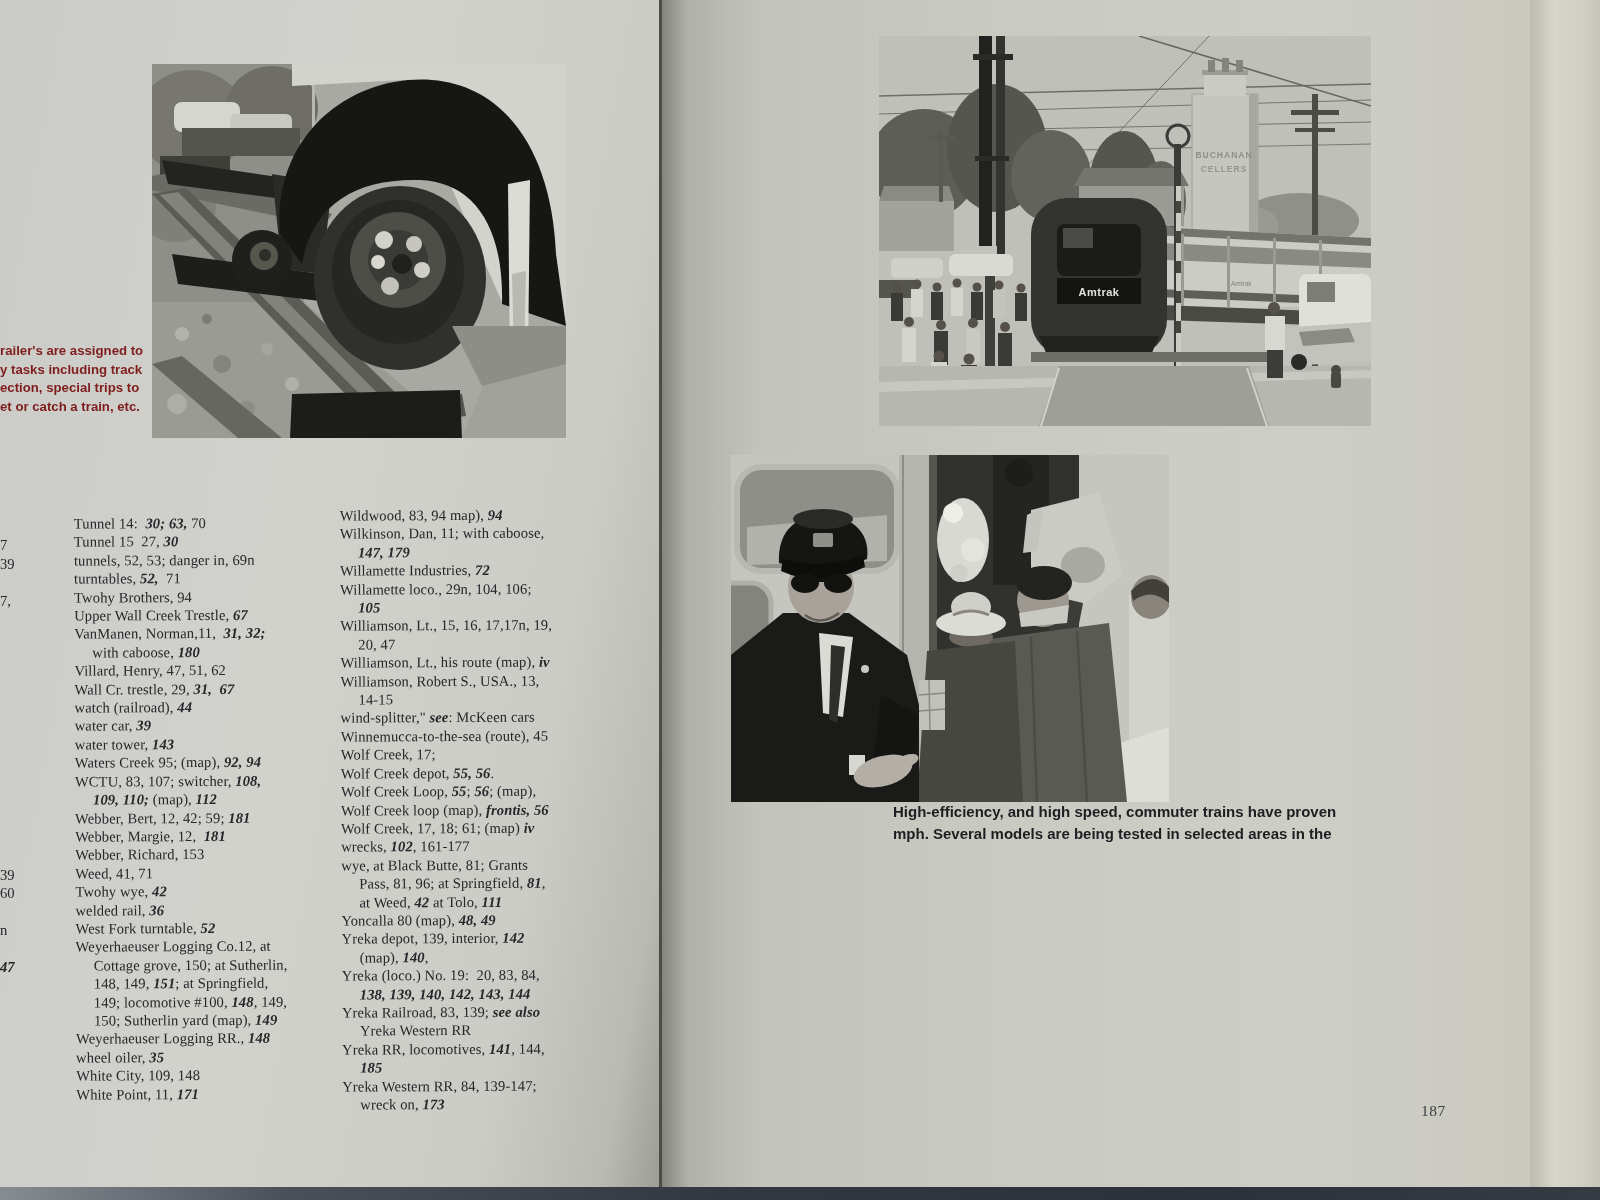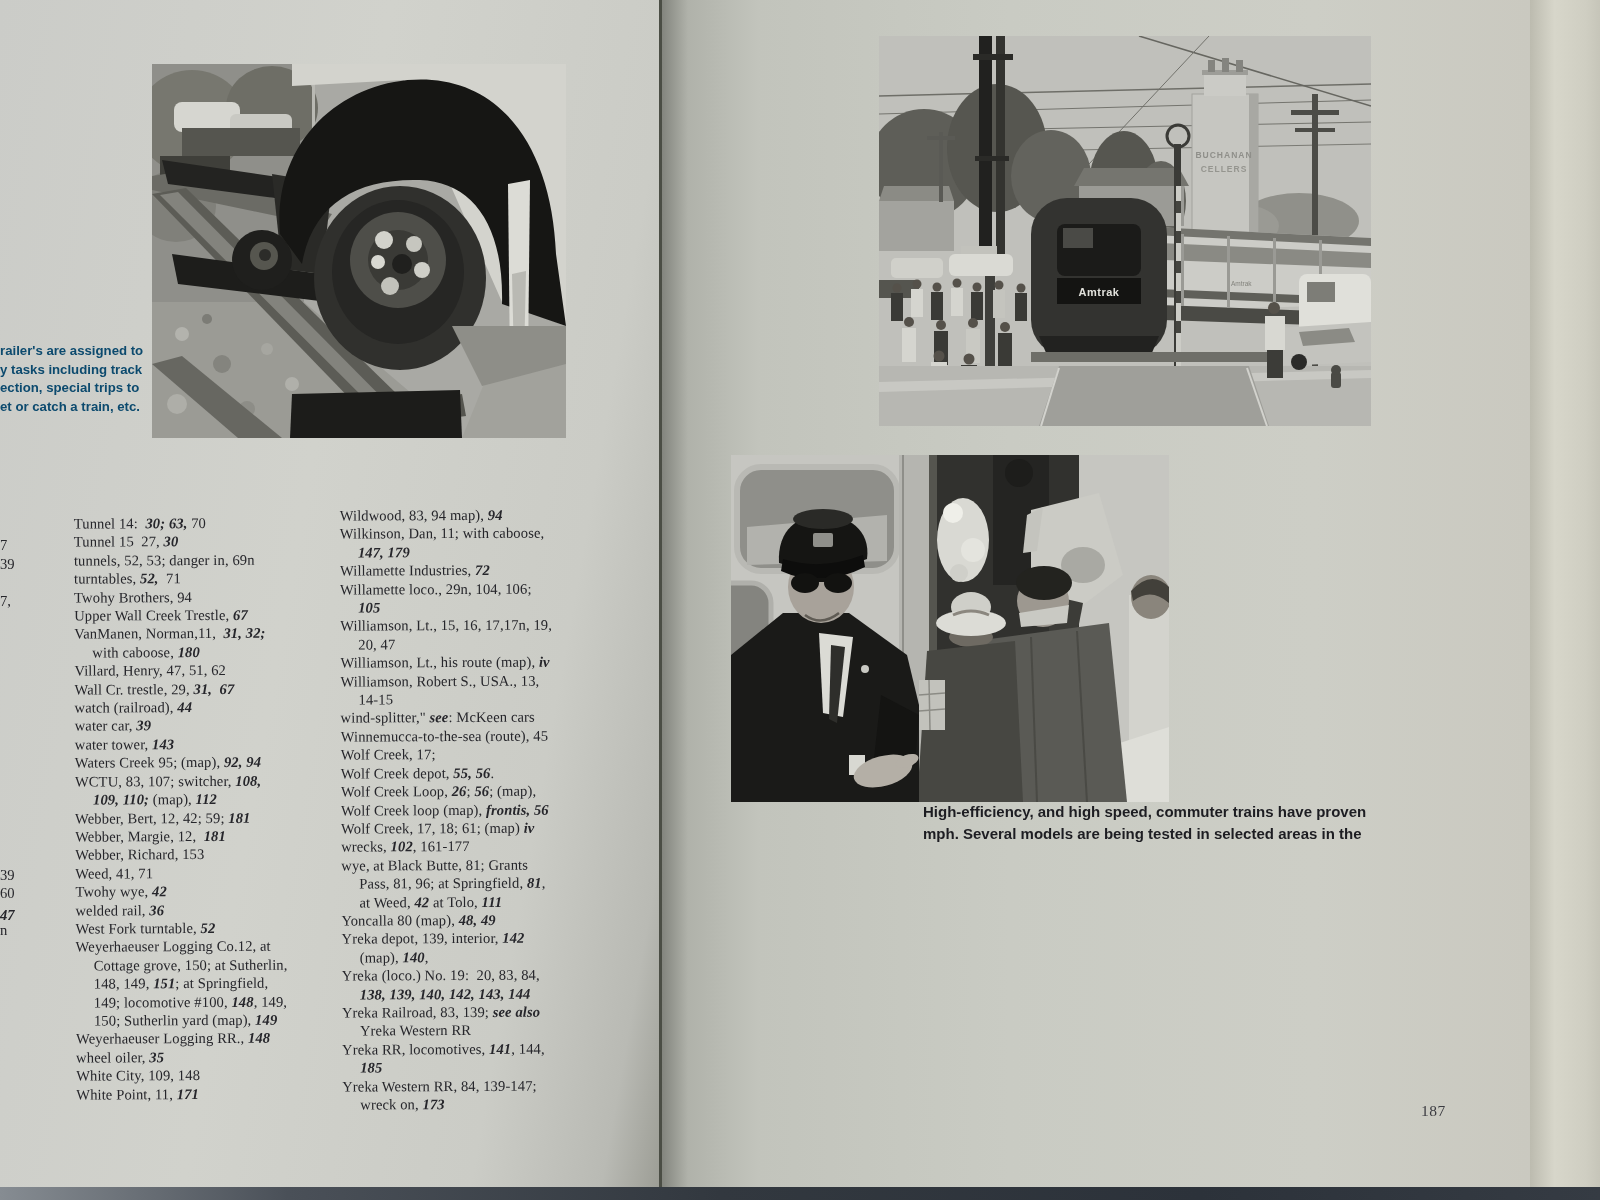--- a/index.html
+++ b/index.html
@@ -27,21 +27,21 @@
     background:linear-gradient(to right,#868c92 0%,#4a5058 18%,#32383f 45%,#2c323a 75%,#353b43 100%);
   }
 
   .photo { position:absolute; overflow:hidden; }
   .photo svg { display:block; width:100%; height:100%; }
 
   
   .cap-left {
     position:absolute; left:0; top:342px; width:134px;
     font-family:"Liberation Sans", sans-serif; font-weight:700;
-    font-size:13.2px; line-height:18.6px; color:#0c4a6e;
+    font-size:13.2px; line-height:18.6px; color:#7f1d1d;
   }
   .cap-left div { white-space:nowrap; }
 
   
   .ix-col {
     position:absolute; font-size:14.6px; line-height:18.4px;
     color:#26262b; letter-spacing:0.1px; transform:rotate(-0.25deg);
   }
   .ix-col1 { left:75px; top:514px; width:270px; }
   .ix-col2 { left:341px; top:506px; width:255px; }
@@ -49,21 +49,21 @@
   .ix-ind  { padding-left:18px; }
   .it { font-style:italic; font-weight:700; }
 
   
   .frag { position:absolute; left:0; font-size:14.6px; color:#26262b; white-space:pre; }
 
   
   .cap-right {
     position:absolute; left:893px; top:801px; width:460px;
     font-family:"Liberation Sans", sans-serif; font-weight:700;
-    font-size:15px; line-height:21.8px; color:#1d1d22;margin-left:30px;
+    font-size:15px; line-height:21.8px; color:#1d1d22;
   }
   .cap-right div { white-space:nowrap; }
 
   .pageno {
     position:absolute; left:1421px; top:1102px;
     font-size:15.5px; color:#3b3b41; letter-spacing:0.5px;
   }
 </style>
 </head>
 <body>
@@ -137,21 +137,21 @@
       <div>et or catch a train, etc.</div>
     </div>
 
   <div>
       <span class="frag" style="top: 537px;">7</span>
       <span class="frag" style="top: 556px;">39</span>
       <span class="frag" style="top: 593px;">7,</span>
       <span class="frag" style="top: 867px;">39</span>
       <span class="frag" style="top: 885px;">60</span>
       <span class="frag" style="top: 922px;">n</span>
-      <span class="frag it" style="top: 907px;">47</span>
+      <span class="frag it" style="top: 959px;">47</span>
     </div>
 
   <div class="ix-col ix-col1">
       <div class="ix-line"><span>Tunnel 14:  </span><span class="it">30; 63,</span><span> 70</span></div>
       <div class="ix-line"><span>Tunnel 15  27, </span><span class="it">30</span></div>
       <div class="ix-line"><span>tunnels, 52, 53; danger in, 69n</span></div>
       <div class="ix-line"><span>turntables, </span><span class="it">52,</span><span>  71</span></div>
       <div class="ix-line"><span>Twohy Brothers, 94</span></div>
       <div class="ix-line"><span>Upper Wall Creek Trestle, </span><span class="it">67</span></div>
       <div class="ix-line"><span>VanManen, Norman,11,  </span><span class="it">31, 32;</span></div>
@@ -190,21 +190,21 @@
       <div class="ix-line ix-ind"><span class="it">105</span></div>
       <div class="ix-line"><span>Williamson, Lt., 15, 16, 17,17n, 19,</span></div>
       <div class="ix-line ix-ind"><span>20, 47</span></div>
       <div class="ix-line"><span>Williamson, Lt., his route (map), </span><span class="it">iv</span></div>
       <div class="ix-line"><span>Williamson, Robert S., USA., 13,</span></div>
       <div class="ix-line ix-ind"><span>14-15</span></div>
       <div class="ix-line"><span>wind-splitter," </span><span class="it">see</span><span>: McKeen cars</span></div>
       <div class="ix-line"><span>Winnemucca-to-the-sea (route), 45</span></div>
       <div class="ix-line"><span>Wolf Creek, 17;</span></div>
       <div class="ix-line"><span>Wolf Creek depot, </span><span class="it">55, 56</span><span>.</span></div>
-      <div class="ix-line"><span>Wolf Creek Loop, </span><span class="it">26</span><span>; </span><span class="it">56</span><span>; (map),</span></div>
+      <div class="ix-line"><span>Wolf Creek Loop, </span><span class="it">55</span><span>; </span><span class="it">56</span><span>; (map),</span></div>
       <div class="ix-line"><span>Wolf Creek loop (map), </span><span class="it">frontis, 56</span></div>
       <div class="ix-line"><span>Wolf Creek, 17, 18; 61; (map) </span><span class="it">iv</span></div>
       <div class="ix-line"><span>wrecks, </span><span class="it">102</span><span>, 161-177</span></div>
       <div class="ix-line"><span>wye, at Black Butte, 81; Grants</span></div>
       <div class="ix-line ix-ind"><span>Pass, 81, 96; at Springfield, </span><span class="it">81</span><span>,</span></div>
       <div class="ix-line ix-ind"><span>at Weed, </span><span class="it">42</span><span> at Tolo, </span><span class="it">111</span></div>
       <div class="ix-line"><span>Yoncalla 80 (map), </span><span class="it">48, 49</span></div>
       <div class="ix-line"><span>Yreka depot, 139, interior, </span><span class="it">142</span></div>
       <div class="ix-line ix-ind"><span>(map), </span><span class="it">140</span><span>,</span></div>
       <div class="ix-line"><span>Yreka (loco.) No. 19:  20, 83, 84,</span></div>

